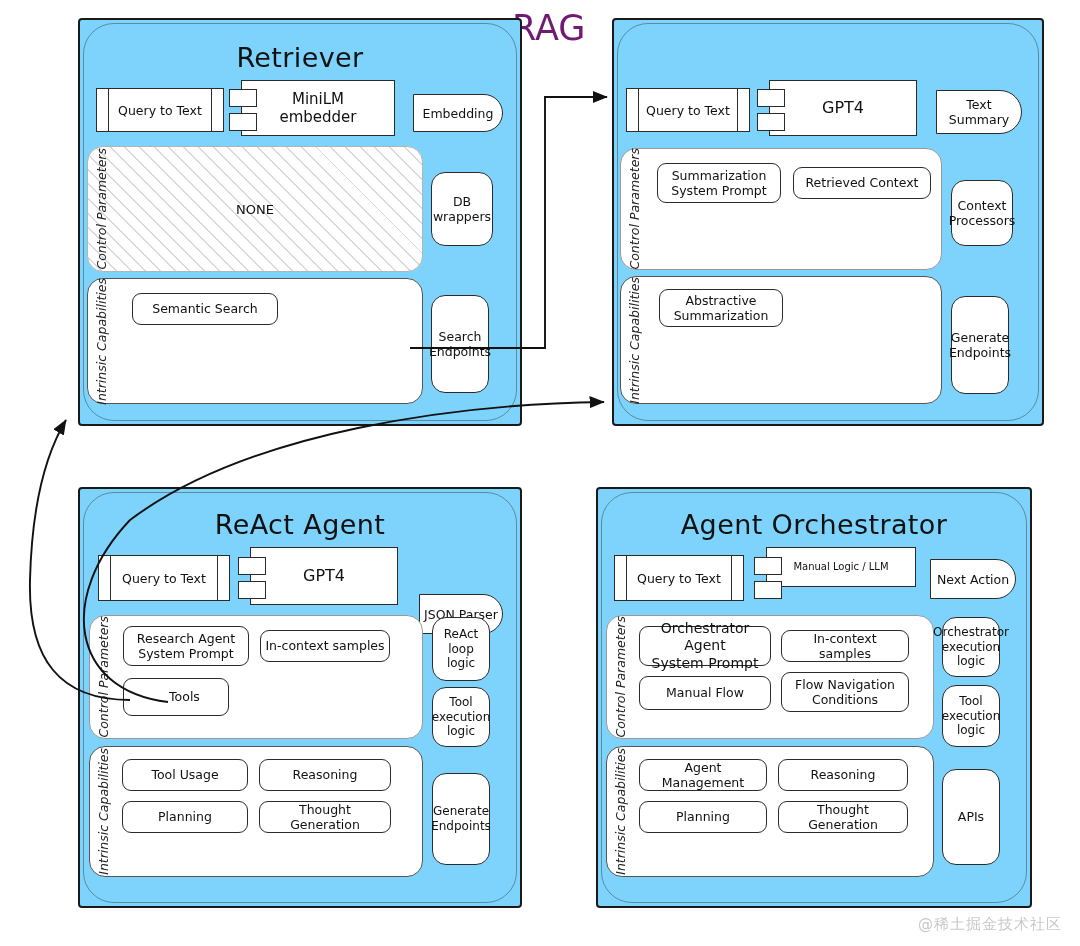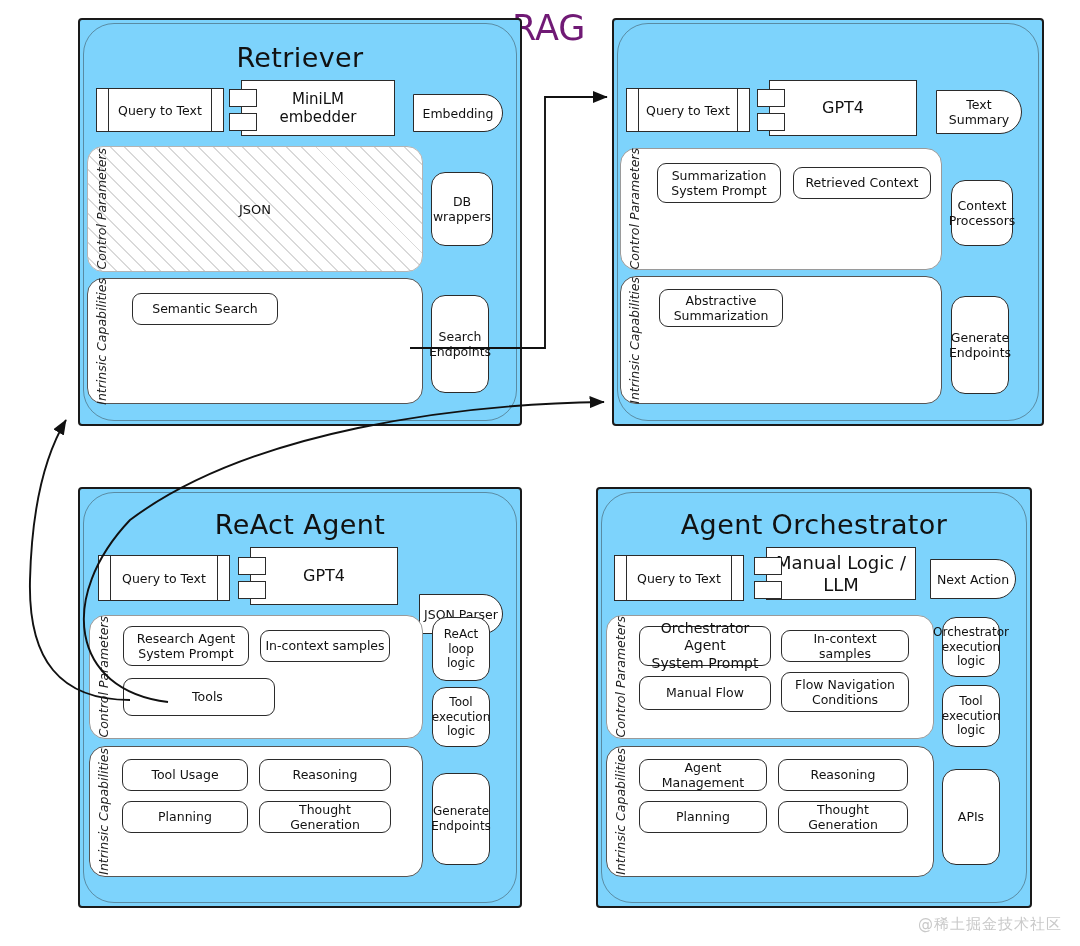--- a/index.html
+++ b/index.html
@@ -73,21 +73,21 @@
     </div>
 
     <div class="outp" style="left:333px;top:74px;width:90px;height:38px;">
       <span class="nl">Embedding</span>
     </div>
 
     <div class="group hatch" style="left:7px;top:126px;width:336px;height:126px;">
       <div class="vlabel">
         <span>Control Parameters</span>
       </div>
-      <div class="hatchtext">JSON</div>
+      <div class="hatchtext">NONE</div>
     </div>
 
     <div class="group dark" style="left:7px;top:258px;width:336px;height:126px;">
       <div class="vlabel">
         <span>Intrinsic Capabilities</span>
       </div>
       <div class="box r" style="left:44px;top:14px;width:146px;height:32px;">
         <span class="nl">Semantic Search</span>
       </div>
     </div>
@@ -165,21 +165,21 @@
     <div class="group" style="left:9px;top:126px;width:334px;height:124px;">
       <div class="vlabel">
         <span>Control Parameters</span>
       </div>
       <div class="box r" style="left:33px;top:10px;width:126px;height:40px;">
         <span class="nl">Research Agent<br>System Prompt</span>
       </div>
       <div class="box r" style="left:170px;top:14px;width:130px;height:32px;">
         <span class="nl">In-context samples</span>
       </div>
-      <div class="box r" style="left:33px;top:62px;width:152px;height:38px;padding-left:21px;">
+      <div class="box r" style="left:33px;top:62px;width:106px;height:38px;padding-left:21px;">
         <span class="nl">Tools</span>
       </div>
     </div>
 
     <div class="group dark" style="left:9px;top:257px;width:334px;height:131px;">
       <div class="vlabel">
         <span>Intrinsic Capabilities</span>
       </div>
       <div class="box r" style="left:32px;top:12px;width:126px;height:32px;">
         <span class="nl">Tool Usage</span>
@@ -206,21 +206,21 @@
     </div>
   </div>
 
   <div class="panel" style="left:596px;top:487px;width:436px;height:421px;">
     <div class="panel-title" style="top:20px;">Agent Orchestrator</div>
 
     <div class="proc" style="left:16px;top:66px;width:130px;height:46px;">
       <span>Query to Text</span>
     </div>
 
-    <div class="comp" style="left:168px;top:58px;width:150px;height:53px;font-size:18px;">
+    <div class="comp" style="left:168px;top:58px;width:150px;height:40px;font-size:10px;">
       <div class="tab" style="top:9px;"></div>
       <div class="tab" style="top:33px;"></div>
       <span class="nl">Manual Logic / LLM</span>
     </div>
 
     <div class="outp" style="left:332px;top:70px;width:86px;height:40px;">
       <span class="nl">Next Action</span>
     </div>
 
     <div class="group" style="left:8px;top:126px;width:328px;height:124px;">

